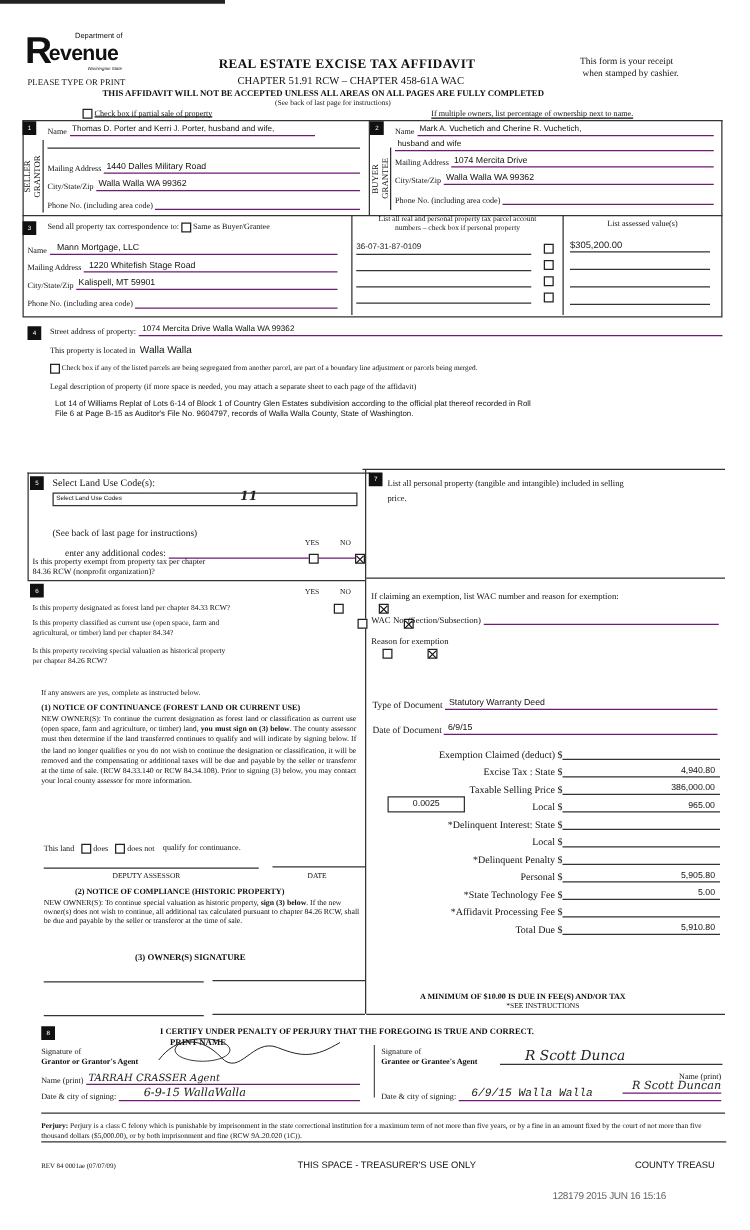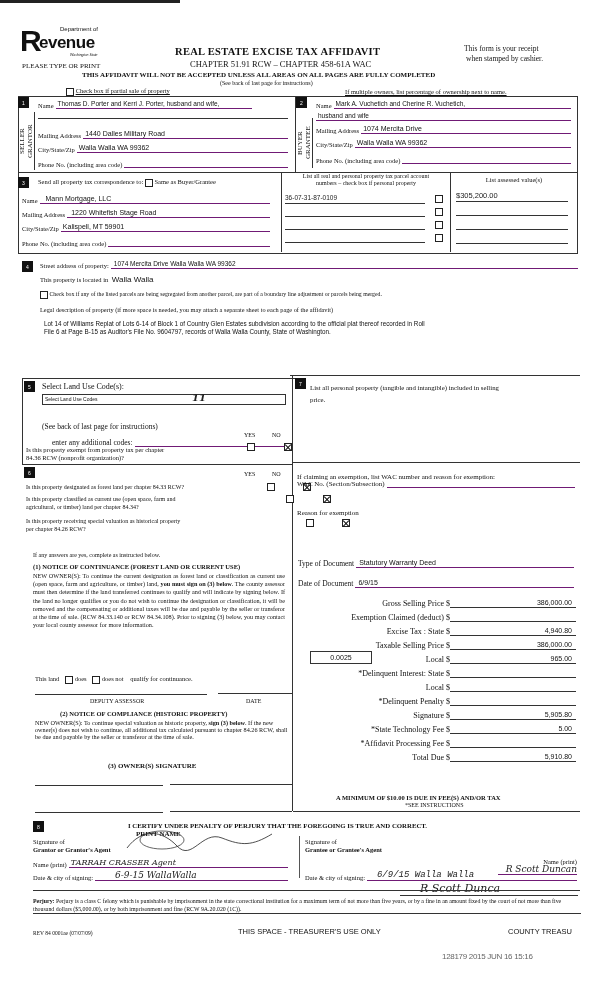--- a/index.html
+++ b/index.html
@@ -276,40 +276,36 @@
 
 
 <div class="abs num" style="left:295px;top:378px;">
     <span>7</span>
   </div>
 <div class="abs" style="left:310px;top:382px;font-size:6.8px;line-height:12px;">
   <div>List all  personal property (tangible and intangible) included in selling</div>
   <div>price.</div>
 </div>
 <div class="abs" style="left:297px;top:473px;font-size:7px;">If claiming an exemption, list WAC number and reason for exemption:</div>
-<div class="abs row" style="left:297px;top:478px;width:278px;">
+<div class="abs row" style="left:297px;top:490px;width:278px;">
   <span class="lbl" style="font-size:7px;">WAC No. (Section/Subsection)</span>
   <span class="val"></span>
 </div>
 <div class="abs" style="left:297px;top:509px;font-size:7px;">Reason for exemption</div>
 
 <div class="abs row" style="left:298px;top:558px;width:276px;">
   <span class="lbl" style="font-size:7.5px;">Type of Document</span>
   <span class="val" style="padding-left:3px;">Statutory Warranty Deed</span>
 </div>
 <div class="abs row" style="left:298px;top:578px;width:276px;">
   <span class="lbl" style="font-size:7.5px;text-align:center;">Date of Document</span>
   <span class="val" style="padding-left:3px;">6/9/15</span>
 </div>
 
 <div class="abs" style="left:300px;top:594px;width:276px;">
-  <div class="fee">
-      <span class="lbl">Gross Selling Price $</span>
-      <span class="val">386,000.00</span>
-    </div>
   <div class="fee">
       <span class="lbl">Exemption Claimed (deduct) $</span>
       <span class="val"></span>
     </div>
   <div class="fee">
       <span class="lbl">Excise Tax : State $</span>
       <span class="val">4,940.80</span>
     </div>
   <div class="fee">
       <span class="lbl">Taxable Selling Price $</span>
@@ -326,21 +322,21 @@
     </div>
   <div class="fee">
       <span class="lbl">Local $</span>
       <span class="val"></span>
     </div>
   <div class="fee">
       <span class="lbl">*Delinquent Penalty $</span>
       <span class="val"></span>
     </div>
   <div class="fee">
-      <span class="lbl">Signature $</span>
+      <span class="lbl">Personal $</span>
       <span class="val">5,905.80</span>
     </div>
   <div class="fee">
       <span class="lbl">*State Technology Fee $</span>
       <span class="val">5.00</span>
     </div>
   <div class="fee">
       <span class="lbl">*Affidavit Processing Fee $</span>
       <span class="val"></span>
     </div>
@@ -376,21 +372,21 @@
 <div class="abs row" style="left:33px;top:871px;width:255px;">
   <span class="lbl" style="font-size:6.5px;">Date &amp; city of signing:</span>
   <span class="val hand" style="font-size:9px;font-family:'DejaVu Serif',serif;padding-left:20px;">6-9-15 WallaWalla</span>
 </div>
 <div class="abs" style="left:299px;top:836px;width:1px;height:42px;background:#555;"></div>
 
 <div class="abs" style="left:305px;top:838px;font-size:6.5px;line-height:8px;">
   <div>Signature of</div>
   <div style="font-weight:bold;">Grantee or Grantee's Agent</div>
 </div>
-<div class="abs line hand" style="left:400px;top:838px;width:178px;font-size:11px;padding-left:20px;box-sizing:border-box;margin-top:44px;">R Scott Dunca</div>
+<div class="abs line hand" style="left:400px;top:838px;width:178px;font-size:11px;padding-left:20px;box-sizing:border-box;">R Scott Dunca</div>
 <div class="abs row" style="left:305px;top:858px;width:272px;flex-direction:column;">
   <span class="lbl" style="font-size:6.5px;">Name (print)</span>
   <span class="val hand" style="font-size:9px;font-family:'DejaVu Serif',serif;padding-left:8px;">R Scott Duncan</span>
 </div>
 <div class="abs row" style="left:305px;top:871px;width:272px;">
   <span class="lbl" style="font-size:6.5px;">Date &amp; city of signing:</span>
   <span class="val hand" style="font-size:9px;font-family:Liberation Mono, monospace;padding-left:10px;">6/9/15  Walla Walla</span>
 </div>
 <div class="abs" style="left:33px;top:890px;width:547px;height:1px;background:#333;"></div>
 

